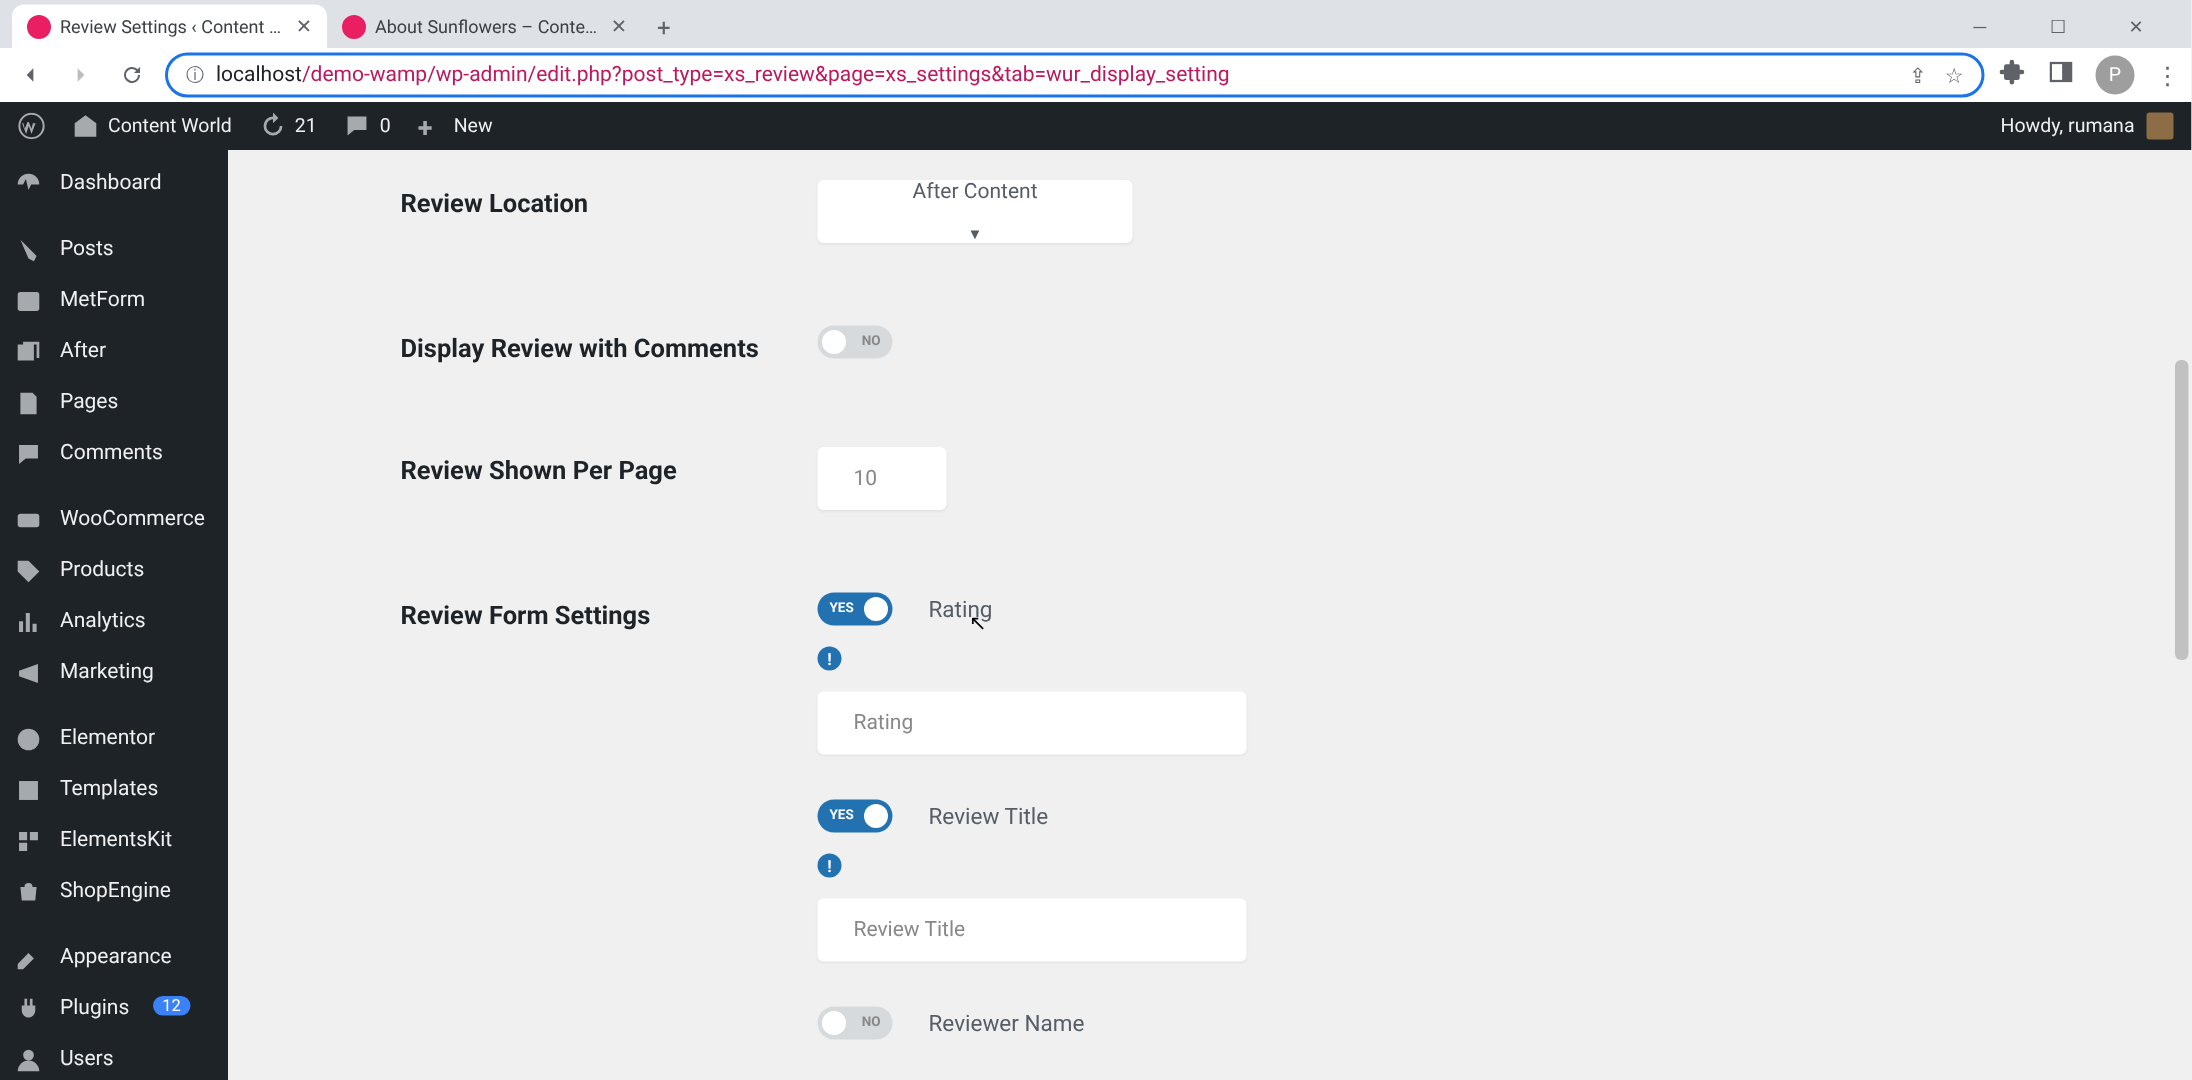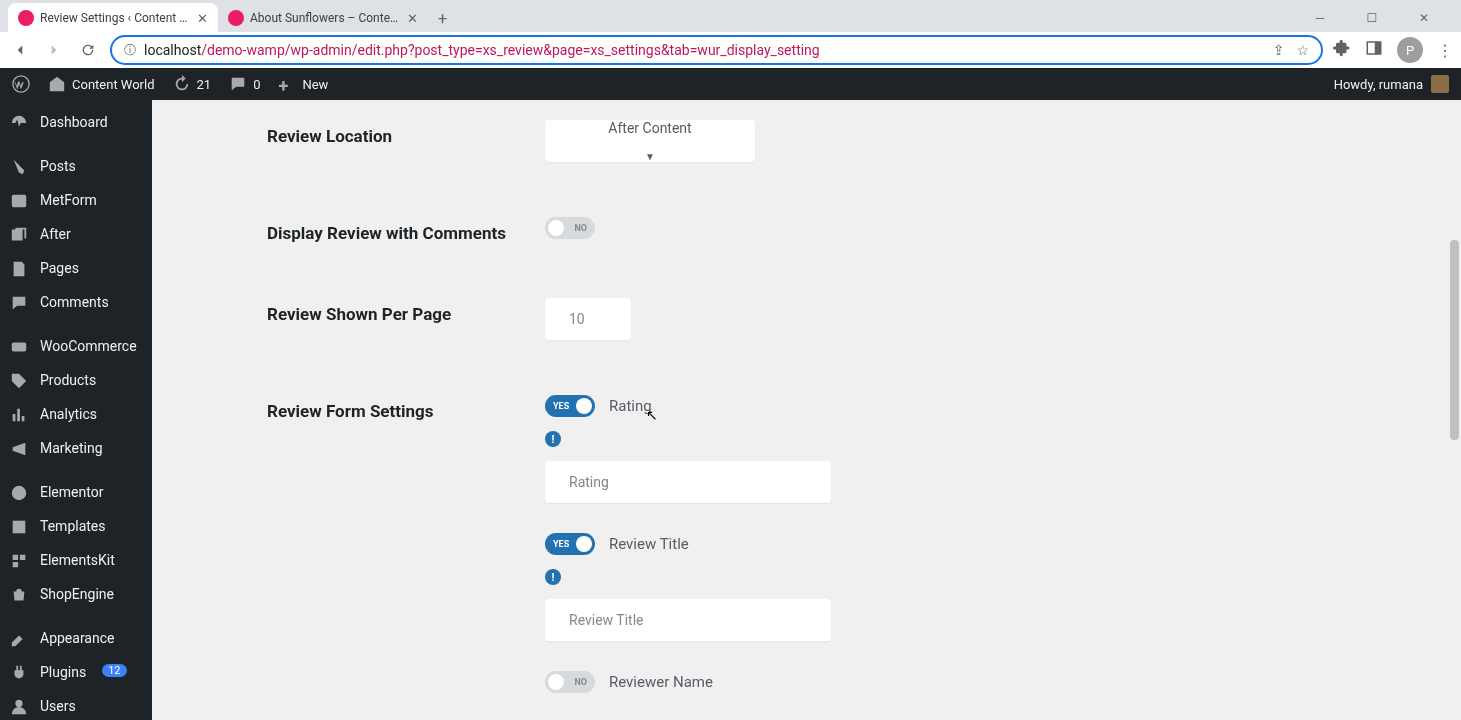--- a/index.html
+++ b/index.html
@@ -60,21 +60,21 @@
 .toggle .knob { width: 16px; height: 16px; background: #fff; border-radius: 50%; position: absolute; }
 .toggle.off .knob { left: 3px; }
 .toggle.on .knob { right: 3px; }
 .toggle .txt { font-size: 9px; color: #fff; font-weight: 700; position: absolute; }
 .toggle.off .txt { right: 8px; color: #888; }
 .toggle.on .txt { left: 8px; }
 
 .num-input { width: 86px; height: 42px; background: #fff; border-radius: 4px; box-shadow: 0 1px 2px rgba(0,0,0,.05); display: flex; align-items: center; padding: 0 24px; color: #888; font-size: 14px; }
 
 .form-item { margin-bottom: 30px; }
-.form-item .row1 { display: flex; align-items: center; gap: 14px; }
+.form-item .row1 { display: flex; align-items: center; gap: 24px; }
 .form-item .lbl { font-size: 15px; color: #555d66; }
 .info-icon { width: 16px; height: 16px; background: #2271b1; border-radius: 50%; color: #fff; display: flex; align-items: center; justify-content: center; font-size: 11px; font-weight: 700; margin-top: 14px; }
 .text-input { width: 286px; height: 42px; background: #fff; border-radius: 4px; box-shadow: 0 1px 2px rgba(0,0,0,.05); display: flex; align-items: center; padding: 0 24px; color: #888; font-size: 14px; margin-top: 14px; }
 
 .cursor-img { position: absolute; left: 494px; top: 307px; pointer-events: none; font-size: 14px; }
 
 
 .cscroll { position:absolute; right:0; top:0; width:13px; height:100%; }
 .cscroll .thumb { position:absolute; right:2px; top:140px; width:9px; height:200px; background:#c1c1c1; border-radius:4px; }
 </style>

